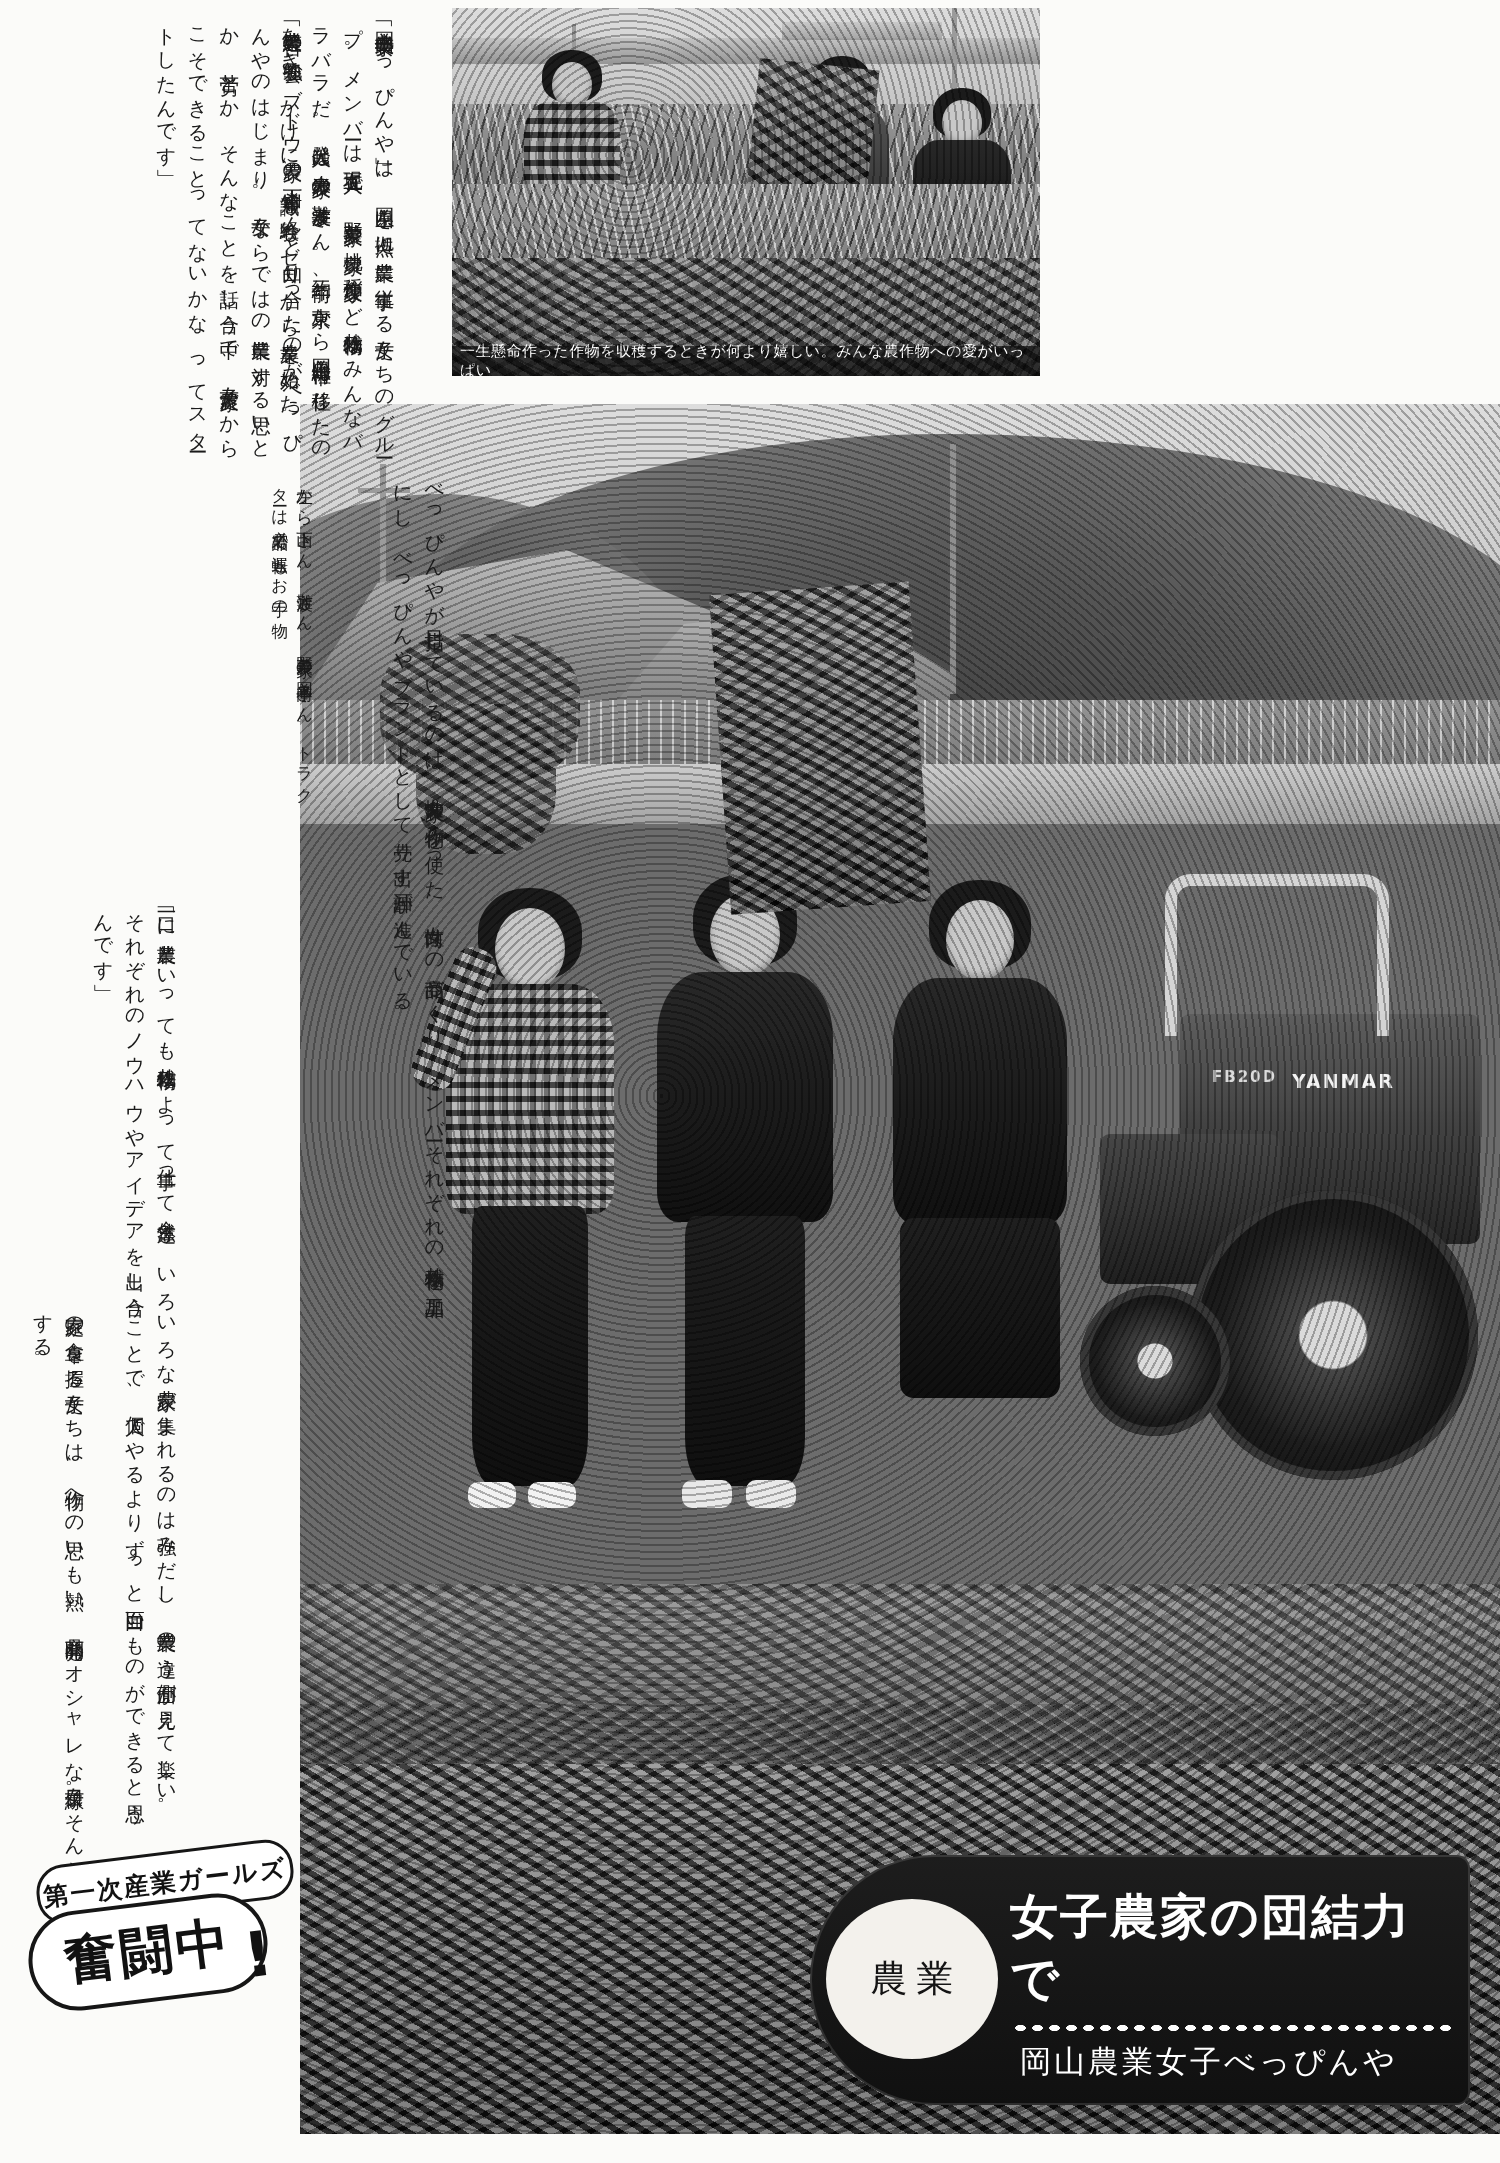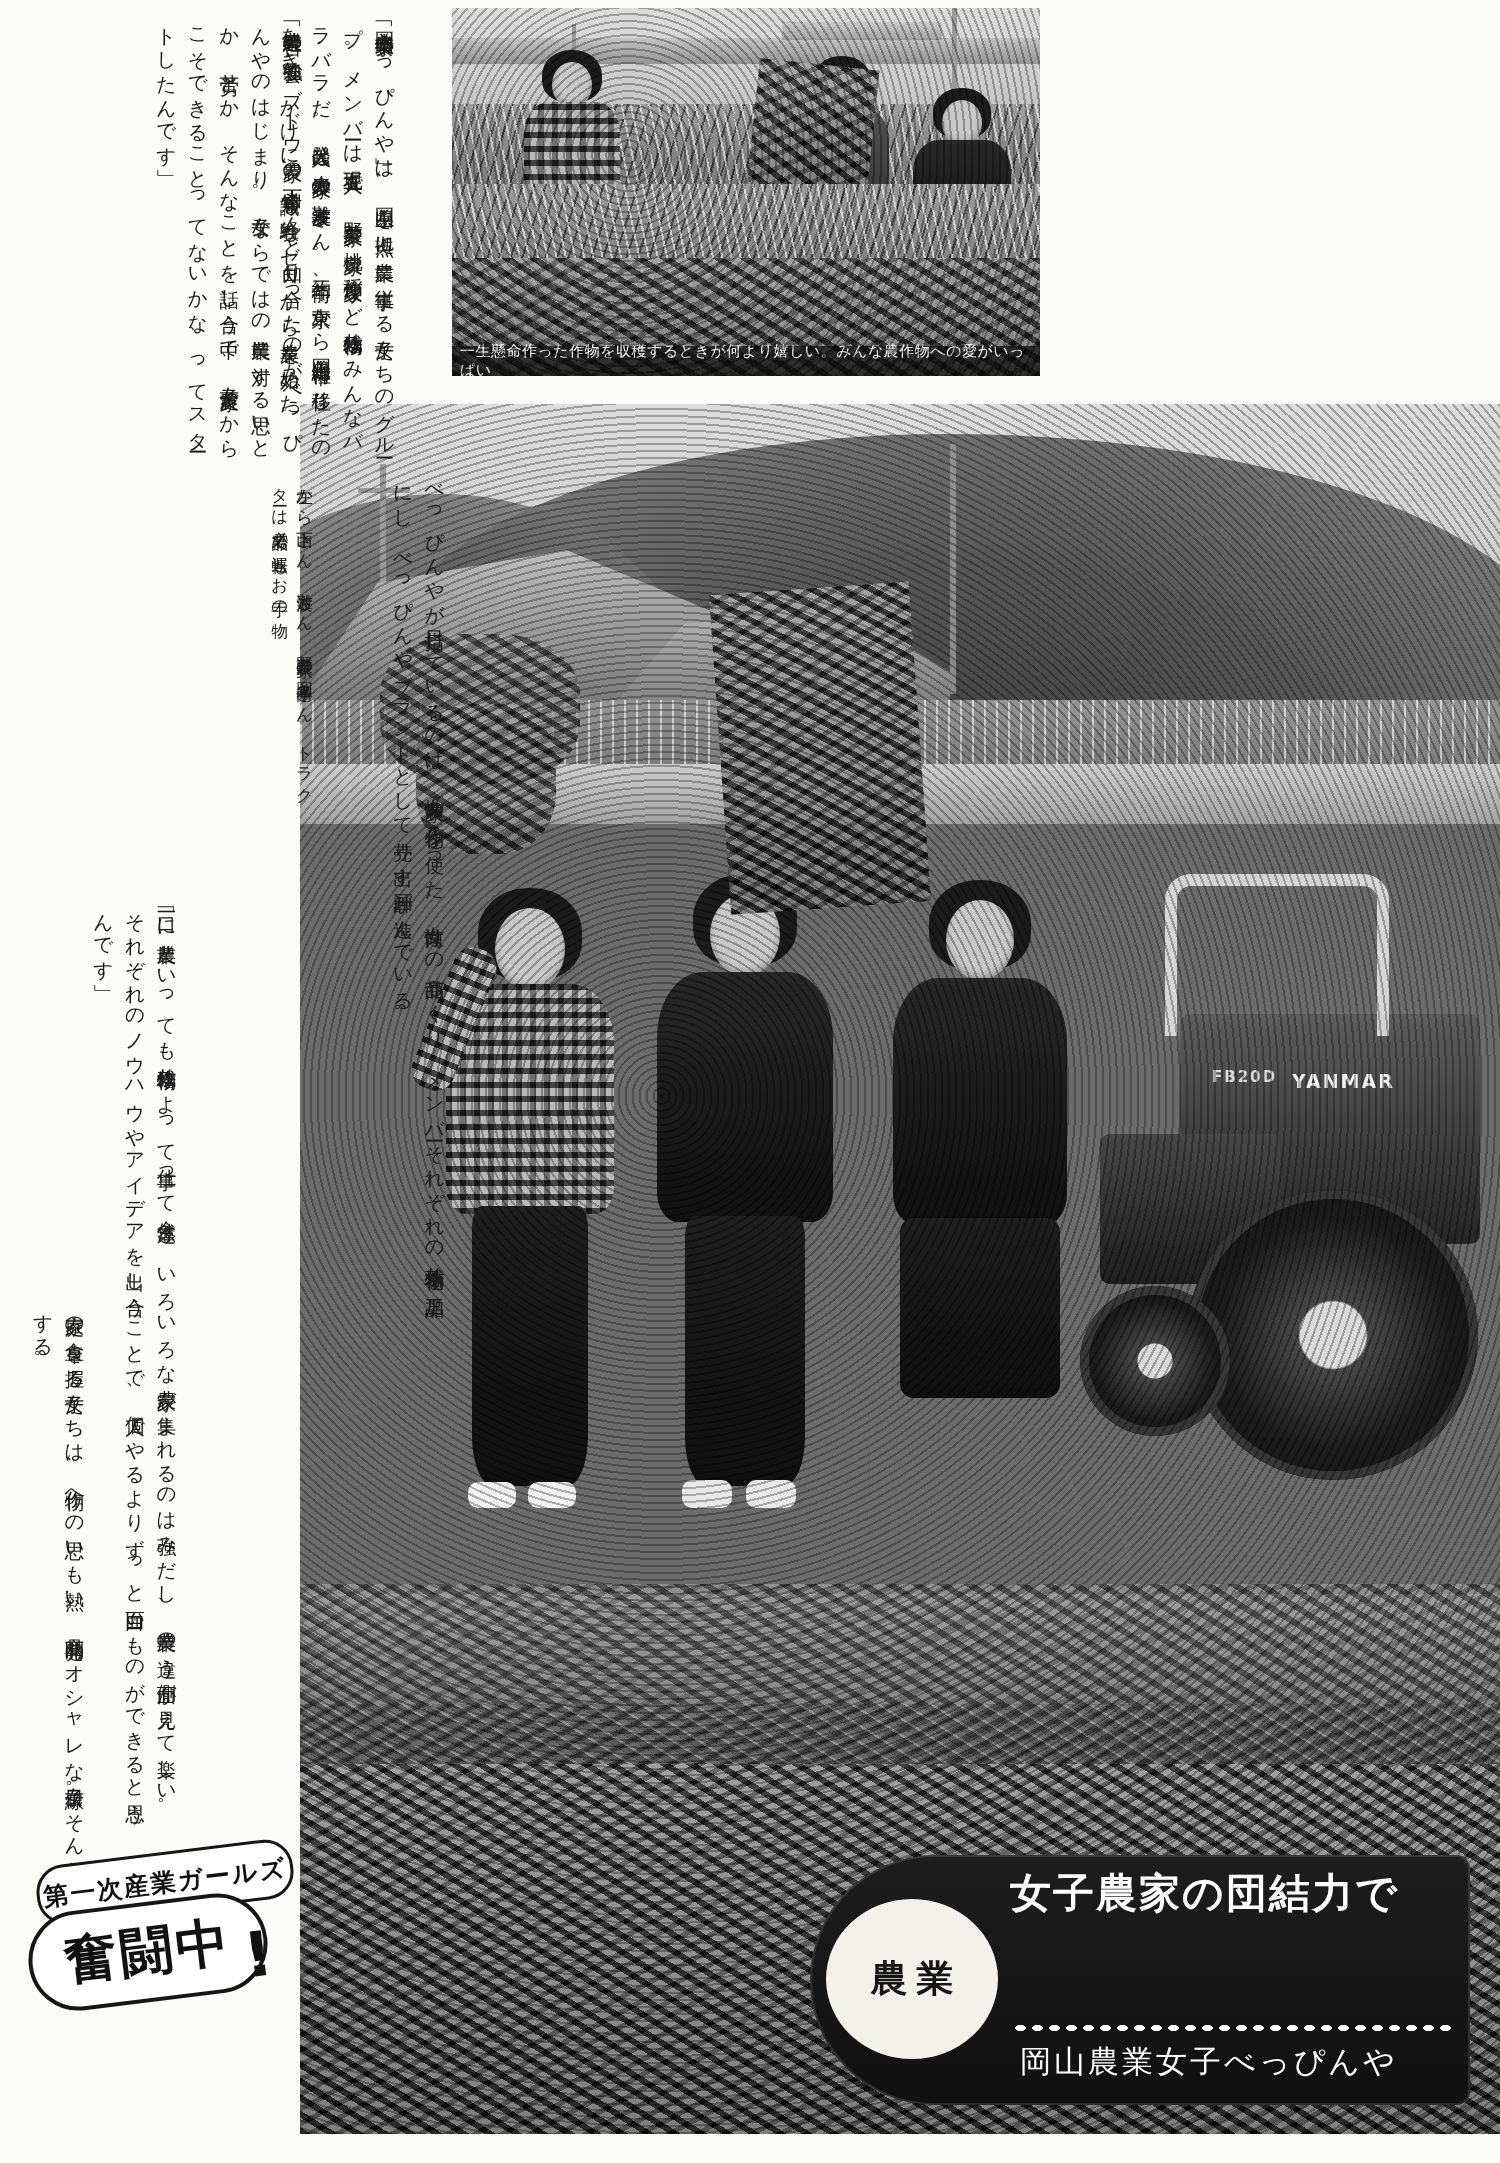--- a/index.html
+++ b/index.html
@@ -122,33 +122,33 @@
     position: absolute;
     left: 16px; top: 44px;
     width: 172px; height: 160px;
     border-radius: 50%;
     background: #f3f1ec;
     display: flex; align-items: center; justify-content: center;
   }
   .banner .oval span {
     font-family: "DejaVu Sans", sans-serif;
     font-size: 37px;
-    font-weight: 700;
+    font-weight: 400;
     letter-spacing: 9px;
     color: #141414;
     padding-left: 9px;
   }
   .banner .headline {
     position: absolute;
-    left: 200px; top: 12px;
+    left: 200px; top: 30px;
     width: 448px;
     color: #fff;
     font-family: "DejaVu Sans", sans-serif;
     font-weight: 700;
-    font-size: 41px;
+    font-size: 48px;
     line-height: 1.3;
     letter-spacing: 2px;
   }
   .banner .dots {
     position: absolute;
     left: 202px; top: 168px;
     width: 440px; height: 10px;
     background-image: radial-gradient(#fff 42%, rgba(255,255,255,0) 45%);
     background-size: 17px 10px;
     background-repeat: repeat-x;

